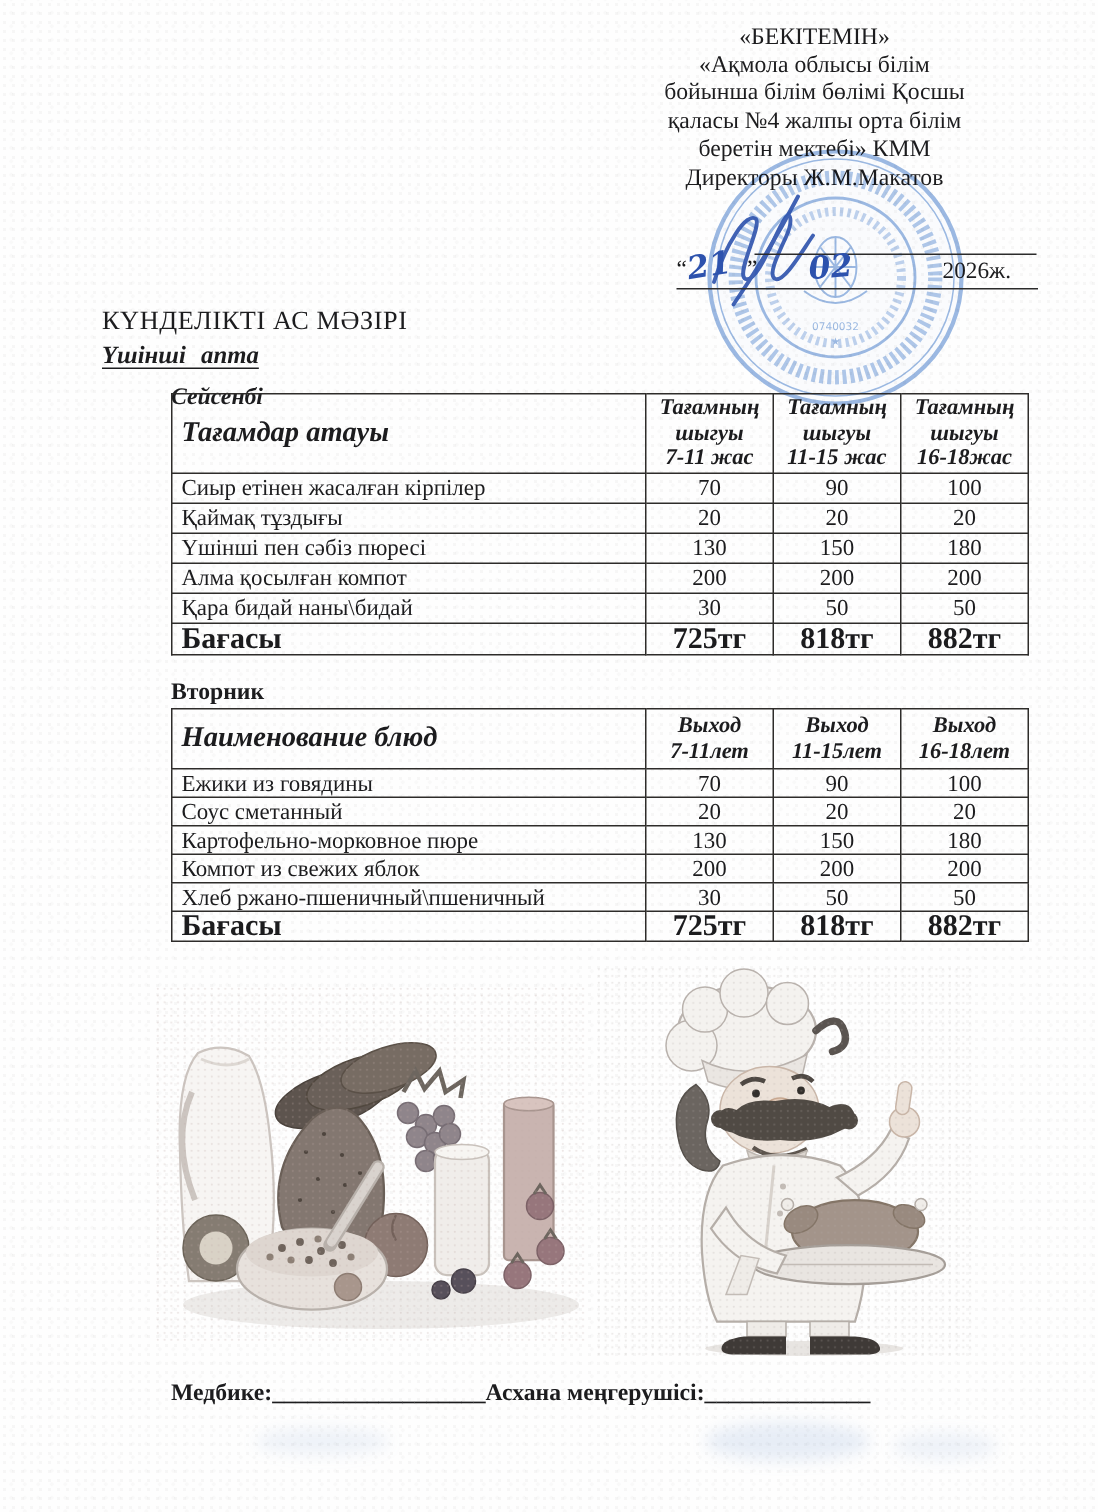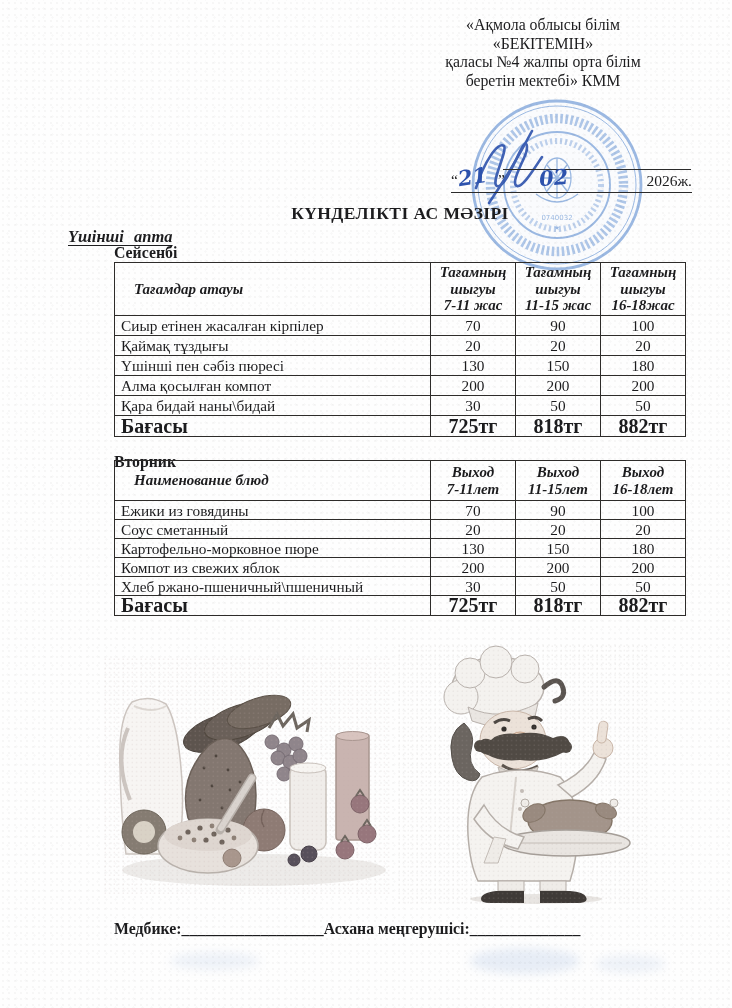--- a/index.html
+++ b/index.html
@@ -13,44 +13,44 @@
     background-position:0 0, 3px 4px;
   }
   
   .approval{position:absolute;top:16px;right:37px;width:304px;text-align:center;
     font-size:15.8px;line-height:18.7px;}
   .approval div{white-space:nowrap;}
   .sig-line{position:absolute;top:169px;left:503px;width:188px;height:0;border-bottom:1.6px solid #2b2b2b;}
   .date-row{position:absolute;top:171px;left:451px;width:241px;height:21px;
     border-bottom:1.6px solid #2b2b2b;font-size:15.5px;}
   .date-row .q{position:absolute;top:0;}
-  .date-row .year{position:absolute;right:0;top:1px;}
+  .date-row .year{position:absolute;right:18px;top:1px;}
   .hand{position:absolute;font-family:"DejaVu Serif",serif;font-style:italic;
     color:#2d52ad;font-size:21px;font-weight:bold;}
   .hand.day{left:7px;top:-7px;transform:rotate(-9deg);}
   .hand.month{left:88px;top:-6px;transform:rotate(-5deg);}
   .signature{position:absolute;left:460px;top:126px;width:108px;height:80px;}
   .stamp{position:absolute;left:470px;top:98px;width:174px;height:174px;opacity:0.55;mix-blend-mode:multiply;}
   
-  .title{position:absolute;top:203px;left:68px;width:664px;text-align:center;
-    font-size:17.5px;font-weight:bold;letter-spacing:0.4px;}
+  .title{position:absolute;top:203px;left:68px;width:664px;
+    font-size:17.5px;font-weight:normal;letter-spacing:0.4px;}
   .subtitle{position:absolute;top:227px;left:68px;width:664px;text-align:left;
     font-size:16.5px;font-weight:bold;font-style:italic;text-decoration:underline;
     text-underline-offset:3px;word-spacing:6px;}
   
   .day-label{position:absolute;left:114px;font-size:15.8px;font-weight:bold;}
-  .day1{top:244px;}
+  .day1{top:256px;font-style:italic;}
   .day2{top:453px;}
   table.menu{position:absolute;left:114px;border-collapse:collapse;table-layout:fixed;width:571px;}
   .t1{top:262px;}
-  .t2{top:460px;}
+  .t2{top:472px;}
   table.menu th,table.menu td{border:1.3px solid #2e2c2a;padding:0;}
   table.menu th{font-weight:bold;font-style:italic;font-size:15px;line-height:16.4px;
     text-align:center;white-space:pre-line;vertical-align:middle;}
-  table.menu th.name-col{text-align:left;padding-left:19px;font-size:15px;}
+  table.menu th.name-col{text-align:left;padding-left:6px;font-size:19px;}
   .t1 thead tr{height:53px;}
   .t2 thead tr{height:40px;}
   .t1 tbody tr{height:20px;}
   .t2 tbody tr{height:19px;}
   table.menu td{font-size:15.3px;line-height:17px;}
   table.menu td.name{text-align:left;padding-left:6px;margin-left:28px;}
   table.menu td.num{text-align:center;}
   table.menu tr.total td{font-weight:bold;font-size:20px;font-style:normal;}
   .t1 tr.total{height:21px;}
   .t2 tr.total{height:20px;}
@@ -65,24 +65,26 @@
   .sm1{left:170px;top:952px;width:90px;height:18px;background:rgba(95,135,200,0.10);}
   .sm2{left:470px;top:948px;width:110px;height:26px;background:rgba(95,135,200,0.14);}
   .sm3{left:595px;top:955px;width:70px;height:18px;background:rgba(95,135,200,0.10);}
 </style>
 </head>
 <body>
 
 <div class="page">
 
   <div class="approval">
+    <div>«БЕКІТЕМІН»</div>
     <div>«Ақмола облысы білім</div>
-    <div>«БЕКІТЕМІН»</div>
+    <div>бойынша білім бөлімі Қосшы</div>
     <div>қаласы №4 жалпы орта білім</div>
     <div>беретін мектебі» КММ</div>
+    <div>Директоры  Ж.М.Макатов</div>
   </div>
 
   <svg class="stamp" viewBox="0 0 174 174">
     <g fill="none" stroke="#4a80cc">
       <circle cx="87" cy="87" r="84" stroke-width="2.8" fill="rgba(110,150,210,0.05)"></circle>
       <circle cx="87" cy="87" r="79" stroke-width="1"></circle>
       <circle cx="87" cy="87" r="53" stroke-width="1.9"></circle>
       <circle cx="87" cy="87" r="66.5" stroke-width="9.5" stroke-dasharray="2.6 2.5" opacity="0.8"></circle>
       <circle cx="87" cy="87" r="44" stroke-width="6" stroke-dasharray="2.2 2.8" opacity="0.65"></circle>
       <g stroke-width="1.3">

